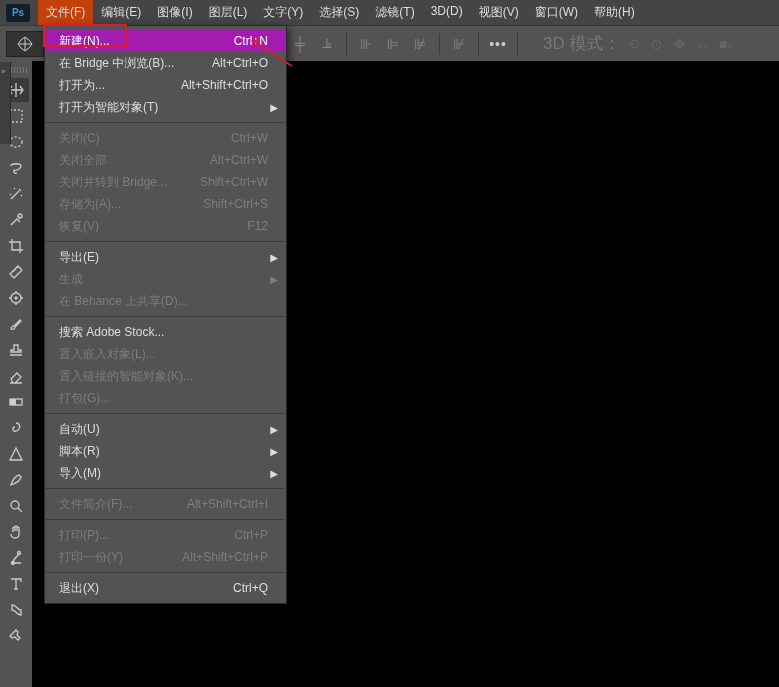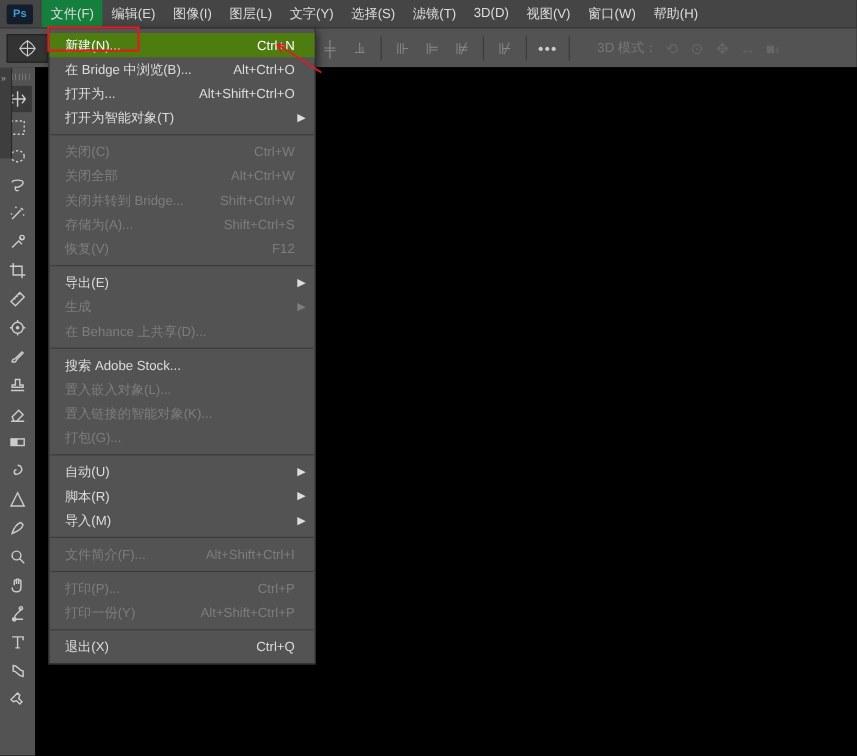--- a/index.html
+++ b/index.html
@@ -1,34 +1,34 @@
 <!DOCTYPE html>
 <html><head>
 <meta charset="utf-8">
 <style>
 *{margin:0;padding:0;box-sizing:border-box;font-family:"Microsoft YaHei",Tahoma,sans-serif;user-select:none}
 body{background:#000;width:779px;height:687px;overflow:hidden;position:relative}
 .menubar{background:#454545;height:25px;display:flex;align-items:center;font-size:12px;color:#ddd}
 .ps-logo{width:24px;height:18px;background:#141e2b;color:#3c9fd6;font-size:10px;font-weight:bold;display:flex;align-items:center;justify-content:center;margin:0 8px 0 6px;border-radius:2px}
 .menu-item{padding:4px 8px;cursor:default}
-.menu-item.open{background:#15803d}
+.menu-item.open{background:#c2410c}
 .optbar{background:#535353;height:36px;border-top:1px solid #383838;display:flex;align-items:center;padding:0 4px;gap:3px;position:relative;z-index:1}
 .opt-icon{width:24px;height:24px;display:flex;align-items:center;justify-content:center;color:#ccc;font-size:14px;cursor:default}
 .opt-sep{width:1px;height:22px;background:#3a3a3a;margin:0 4px}
 .move-swatch{width:38px;height:26px;background:#333;border:1px solid #222;display:flex;align-items:center;justify-content:center;margin-left:2px}
-.mode3d{color:#777;font-size:12px;margin-left:18px}
+.mode3d{color:#777;font-size:17px;margin-left:18px}
 .ico3d{width:20px;height:20px;color:#666;display:flex;align-items:center;justify-content:center;font-size:14px}
 .workspace{position:absolute;top:61px;left:32px;right:0;bottom:0;background:#000}
 .toolbar{position:absolute;left:0;top:61px;width:32px;background:#535353;bottom:0;display:flex;flex-direction:column;align-items:center;padding-top:4px;gap:0}
 .tool{width:26px;height:24px;display:flex;align-items:center;justify-content:center;color:#ccc;font-size:15px;cursor:default;position:relative;margin:1px 0}
 .tool.active{background:#3a3a3a}
 .tool svg{width:16px;height:16px;stroke:#ccc;fill:none;stroke-width:1.3}
 .dd{position:absolute;left:44px;top:25px;width:243px;background:#535353;border:1px solid #2a2a2a;box-shadow:2px 3px 8px rgba(0,0,0,.6);z-index:10;font-size:12px;color:#ddd;padding:4px 0}
 .dd-row{display:flex;align-items:center;height:22px;padding:0 18px 0 14px;position:relative}
-.dd-row.hover{background:#4d7c0f;color:#fff}
+.dd-row.hover{background:#a21caf;color:#fff}
 .dd-row.dis{color:#7d7d7d}
 .dd-label{flex:1;white-space:nowrap}
 .dd-short{font-size:12px}
 .dd-arrow{position:absolute;right:8px;font-size:10px}
 .dd-sep{height:1px;background:#3a3a3a;margin:4px 1px}
 .highlight-box{position:absolute;left:43px;top:24px;width:84px;height:23px;border:2px solid #e01b24;z-index:11;pointer-events:none}
 .red-arrow{position:absolute;left:246px;top:36px;z-index:11;pointer-events:none}
 .tiny-tab{position:absolute;left:0;top:62px;width:11px;height:82px;background:#3e3e3e;border-right:1px solid #2a2a2a;z-index:2}
 .tiny-dbl{position:absolute;left:1px;top:67px;font-size:8px;color:#aaa;z-index:3}
 </style>

